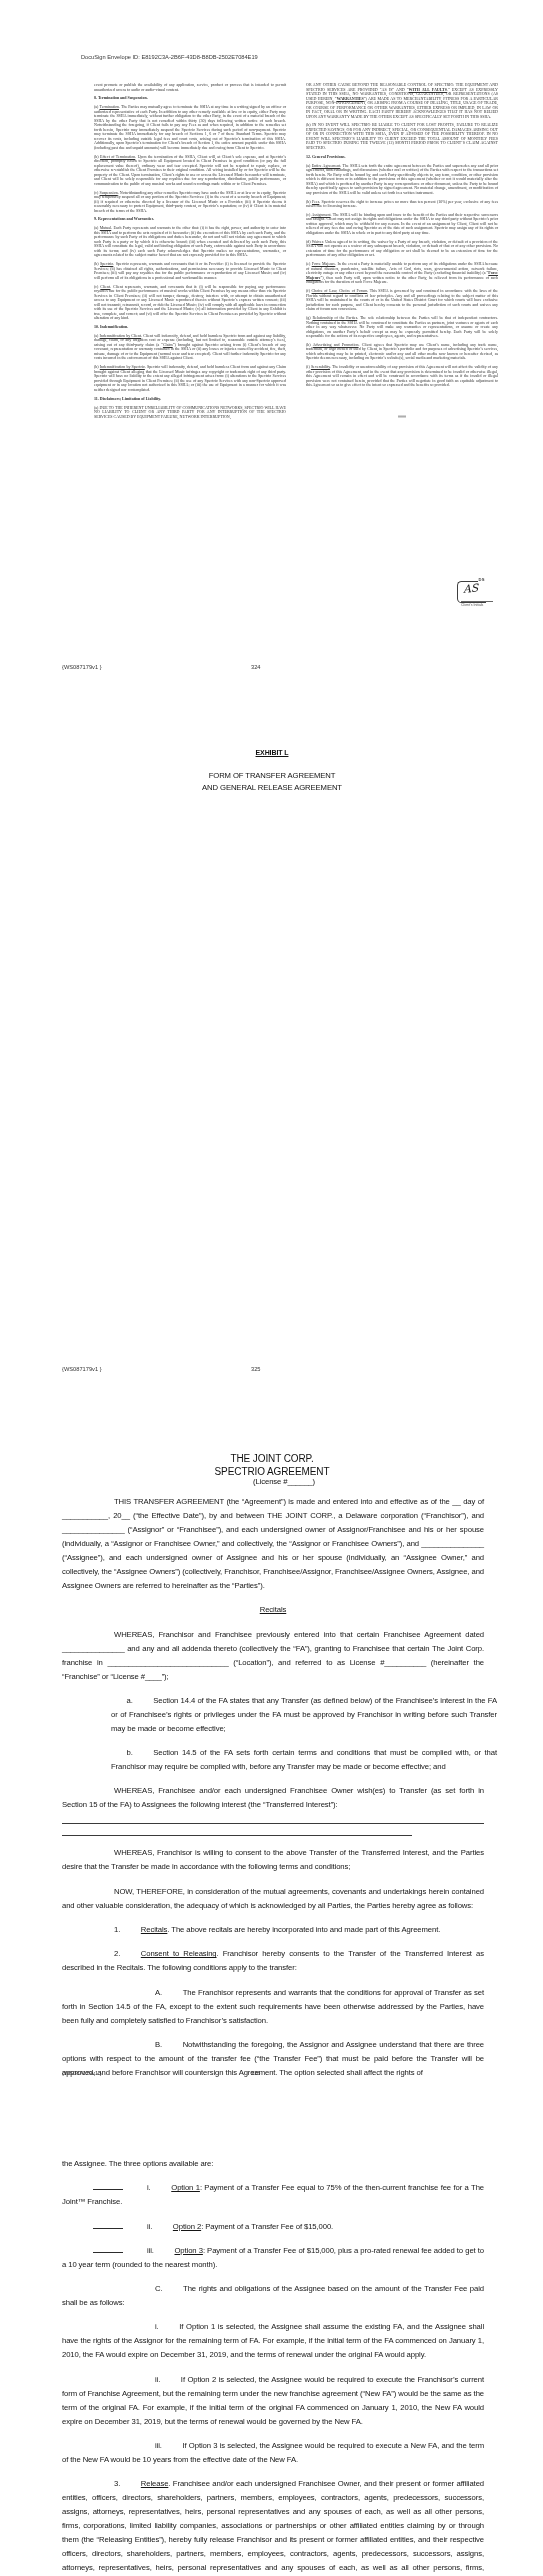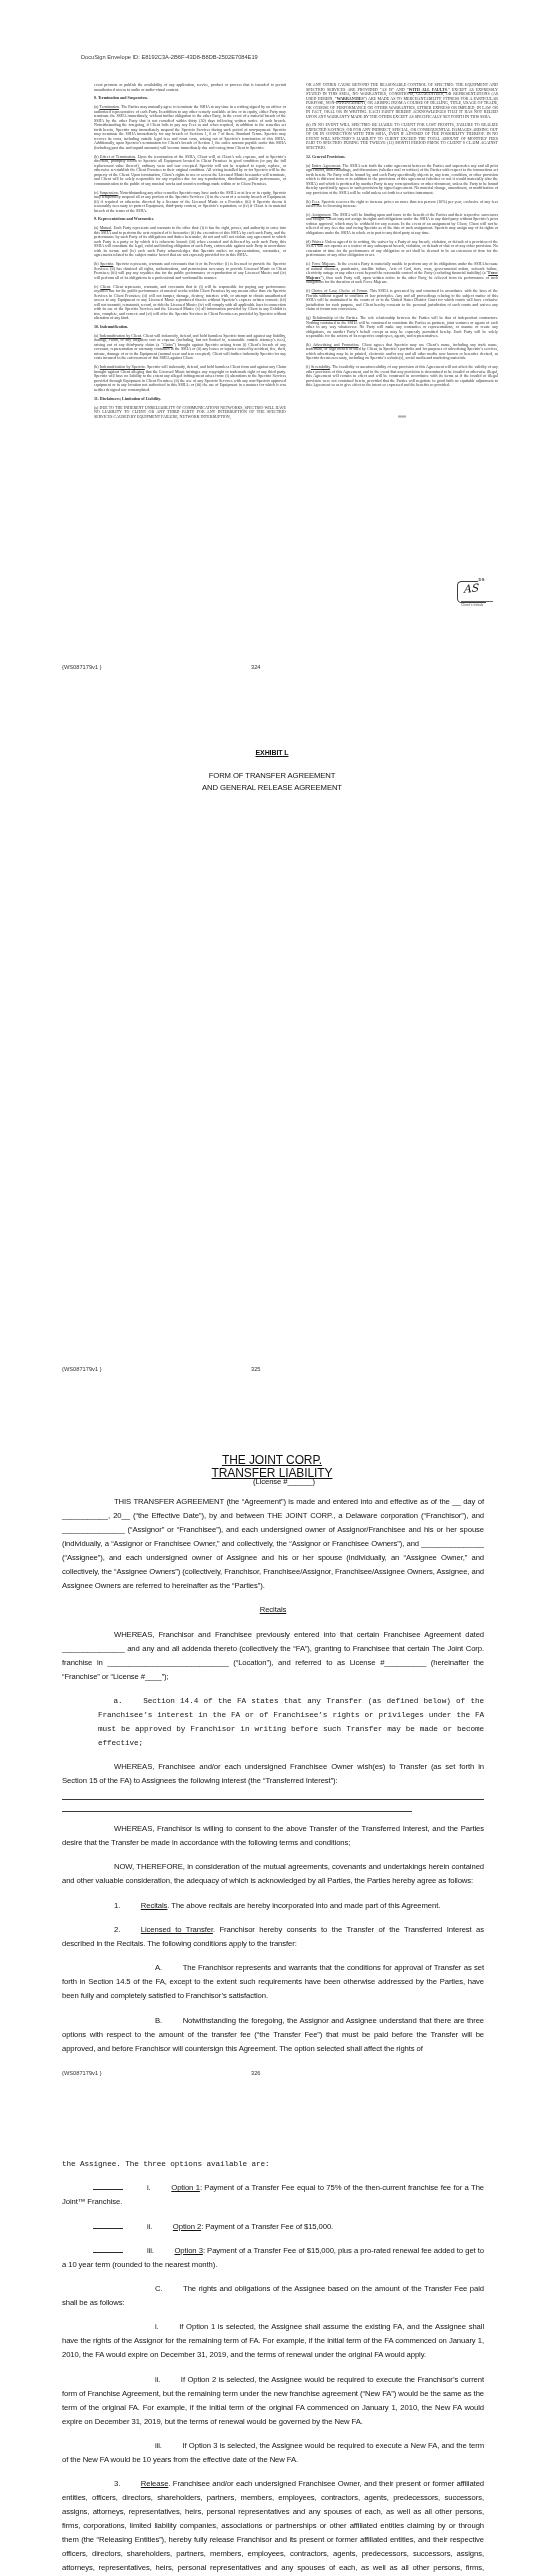--- a/index.html
+++ b/index.html
@@ -24,31 +24,31 @@
   span.b{font-weight:bold;}
   span.tab{display:inline-block;width:20.6px;}
   span.tab2{display:inline-block;width:24px;}
   span.blank{display:inline-block;width:30px;height:0.9em;border-bottom:0.5px solid #2c2c2c;}
 
   
   .center-line{position:absolute;left:0;width:544px;text-align:center;color:#111;
                font-family:"Liberation Sans",sans-serif;letter-spacing:-0.1px;}
   .exhibit{font-size:7px;font-weight:bold;text-decoration:underline;}
   .pg2-title{font-size:7.7px;}
-  .pg3-h{font-size:12px;text-decoration:underline;}
+  .pg3-h{font-size:10px;}
   .pg3-sub{font-size:7.7px;padding-left:12px;}
 
   
   .body-block{position:absolute;left:62px;width:422px;font-family:"Liberation Sans",sans-serif;
               font-size:7.7px;line-height:14px;color:#151515;text-align:justify;
               letter-spacing:-0.1px;}
   .body-block p{margin:0 0 10.3px 0;text-indent:52px;}
-  .body-block p.noind{text-indent:0;font-family:Liberation Mono, monospace;}
+  .body-block p.noind{text-indent:0;}
   .body-block p.centerline{text-align:center;text-indent:0;}
-  .body-block p.sub{margin-left:36px;text-indent:15.5px;width:386px;font-family:Liberation Mono, monospace;}
+  .body-block p.sub{margin-left:49px;text-indent:15.5px;width:386px;}
   .body-block p.sub2{text-indent:93px;}
   .body-block p.opt{text-indent:31px;}
   .body-block p.rule{border-bottom:0.7px solid #3a3a3a;height:0.5px;text-indent:0;margin:0 0 10.3px 0;}
   .body-block p.rule2{width:350px;}
 
   
   .footer{position:absolute;left:0;width:544px;height:7.2px;font-size:5.7px;color:#333;
           font-family:"Liberation Sans",sans-serif;}
   .footer .doc-id{position:absolute;left:62px;top:0;}
   .footer .page-num{position:absolute;left:251px;top:0;}
@@ -119,35 +119,36 @@
   <div class="center-line exhibit" style="top:749px">EXHIBIT L</div>
   <div class="center-line pg2-title" style="top:771px">FORM OF TRANSFER AGREEMENT</div>
   <div class="center-line pg2-title" style="top:783px">AND GENERAL RELEASE AGREEMENT</div>
 
   <div class="footer" style="top:1366px">
     <span class="doc-id">{WS087179v1 }</span>
     <span class="page-num">325</span>
   </div>
 
   <div class="center-line pg3-h" style="top:1453px">THE JOINT CORP.</div>
-  <div class="center-line pg3-h" style="top:1466px">TRANSFER LIABILITY</div>
+  <div class="center-line pg3-h" style="top:1466px">SPECTRIO AGREEMENT</div>
   <div class="center-line pg3-sub" style="top:1477px">(License #______)</div>
 
   <div class="body-block" style="top:1495px">
       <p class="body"><span>THIS TRANSFER AGREEMENT (the “Agreement”) is made and entered into and effective as of the __ day of ___________, 20__ (“the Effective Date”), by and between THE JOINT CORP., a Delaware corporation (“Franchisor”), and _______________ (“Assignor” or “Franchisee”), and each undersigned owner of Assignor/Franchisee and his or her spouse (individually, a “Assignor or Franchisee Owner,” and collectively, the “Assignor or Franchisee Owners”), and _______________ (“Assignee”), and each undersigned owner of Assignee and his or her spouse (individually, an “Assignee Owner,” and collectively, the “Assignee Owners”) (collectively, Franchisor, Franchisee/Assignor, Franchisee/Assignee Owners, Assignee, and Assignee Owners are referred to hereinafter as the “Parties”).</span></p>
       <p class="centerline"><span class="u">Recitals</span></p>
       <p class="body"><span>WHEREAS, Franchisor and Franchisee previously entered into that certain Franchisee Agreement dated _______________ and any and all addenda thereto (collectively the “FA”), granting to Franchisee that certain The Joint Corp. franchise in _____________________________ (“Location”), and  referred to as License #__________ (hereinafter the “Franchise” or “License #____”);</span></p>
       <p class="sub"><span>a.</span><span class="tab"></span><span>Section 14.4 of the FA states that any Transfer (as defined below) of the Franchisee’s interest in the FA or of Franchisee’s rights or privileges under the FA must be approved by Franchisor in writing before such Transfer may be made or become effective;</span></p>
+      <p class="sub"><span>b.</span><span class="tab"></span><span>Section 14.5 of the FA sets forth certain terms and conditions that must be complied with, or that Franchisor may require be complied with, before any Transfer may be made or become effective; and</span></p>
       <p class="body"><span>WHEREAS, Franchisee and/or each undersigned Franchisee Owner wish(es) to Transfer (as set forth in Section 15 of the FA) to Assignees the following interest (the “Transferred Interest”):</span></p>
       <p class="rule"></p>
       <p class="rule rule2"></p>
       <p class="body"><span>WHEREAS, Franchisor is willing to consent to the above Transfer of the Transferred Interest, and the Parties desire that the Transfer be made in accordance with the following terms and conditions;</span></p>
       <p class="body"><span>NOW, THEREFORE, in consideration of the mutual agreements, covenants and undertakings herein contained and other valuable consideration, the adequacy of which is acknowledged by all Parties, the Parties hereby agree as follows:</span></p>
       <p class="body"><span>1.</span><span class="tab"></span><span class="u">Recitals</span><span>. The above recitals are hereby incorporated into and made part of this Agreement.</span></p>
-      <p class="body"><span>2.</span><span class="tab"></span><span class="u">Licensed to Transfer</span><span>. Franchisor hereby consents to the Transfer of the Transferred Interest as described in the Recitals.  The following conditions apply to the transfer:</span></p>
+      <p class="body"><span>2.</span><span class="tab"></span><span class="u">Consent to Releasing</span><span>. Franchisor hereby consents to the Transfer of the Transferred Interest as described in the Recitals.  The following conditions apply to the transfer:</span></p>
       <p class="sub2"><span>A.</span><span class="tab"></span><span>The Franchisor represents and warrants that the conditions for approval of Transfer as set forth in Section 14.5 of the FA, except to the extent such requirements have been otherwise addressed by the Parties, have been fully and completely satisfied to Franchisor’s satisfaction.</span></p>
       <p class="sub2"><span>B.</span><span class="tab"></span><span>Notwithstanding the foregoing, the Assignor and Assignee understand that there are three options with respect to the amount of the transfer fee (“the Transfer Fee”) that must be paid before the Transfer will be approved, and before Franchisor will countersign this Agreement.  The option selected shall affect the rights of</span></p>
     </div>
 
   <div class="footer" style="top:2070px">
     <span class="doc-id">{WS087179v1 }</span>
     <span class="page-num">326</span>
   </div>
 
   <div class="body-block" style="top:2157px">

